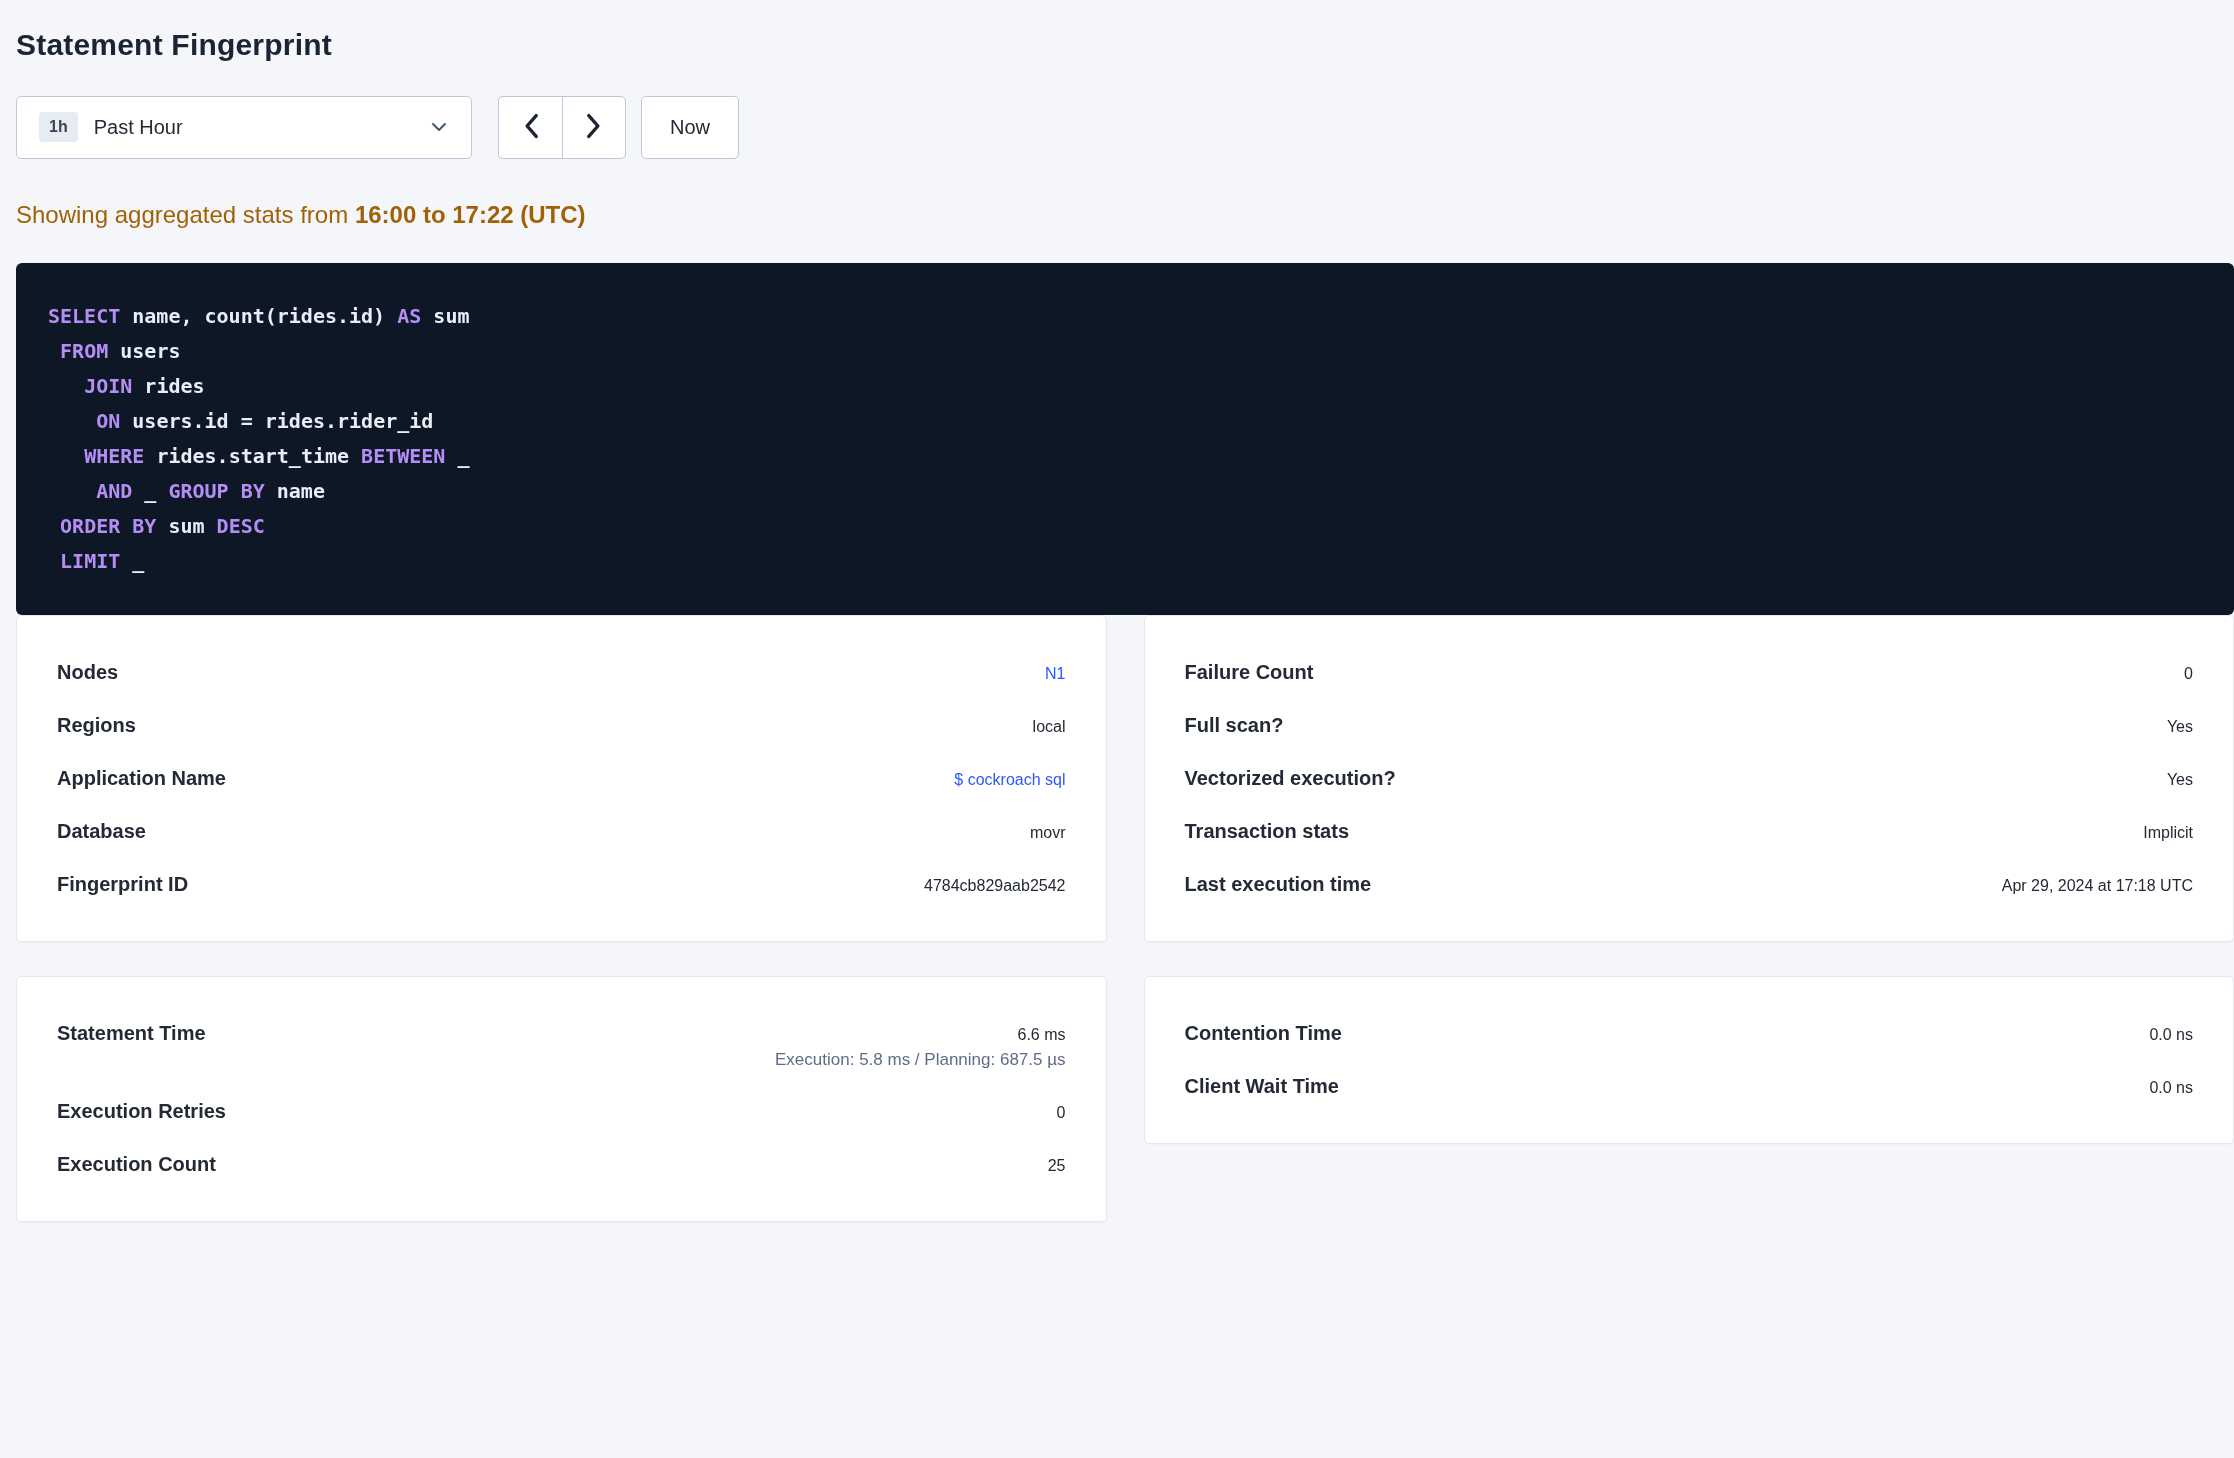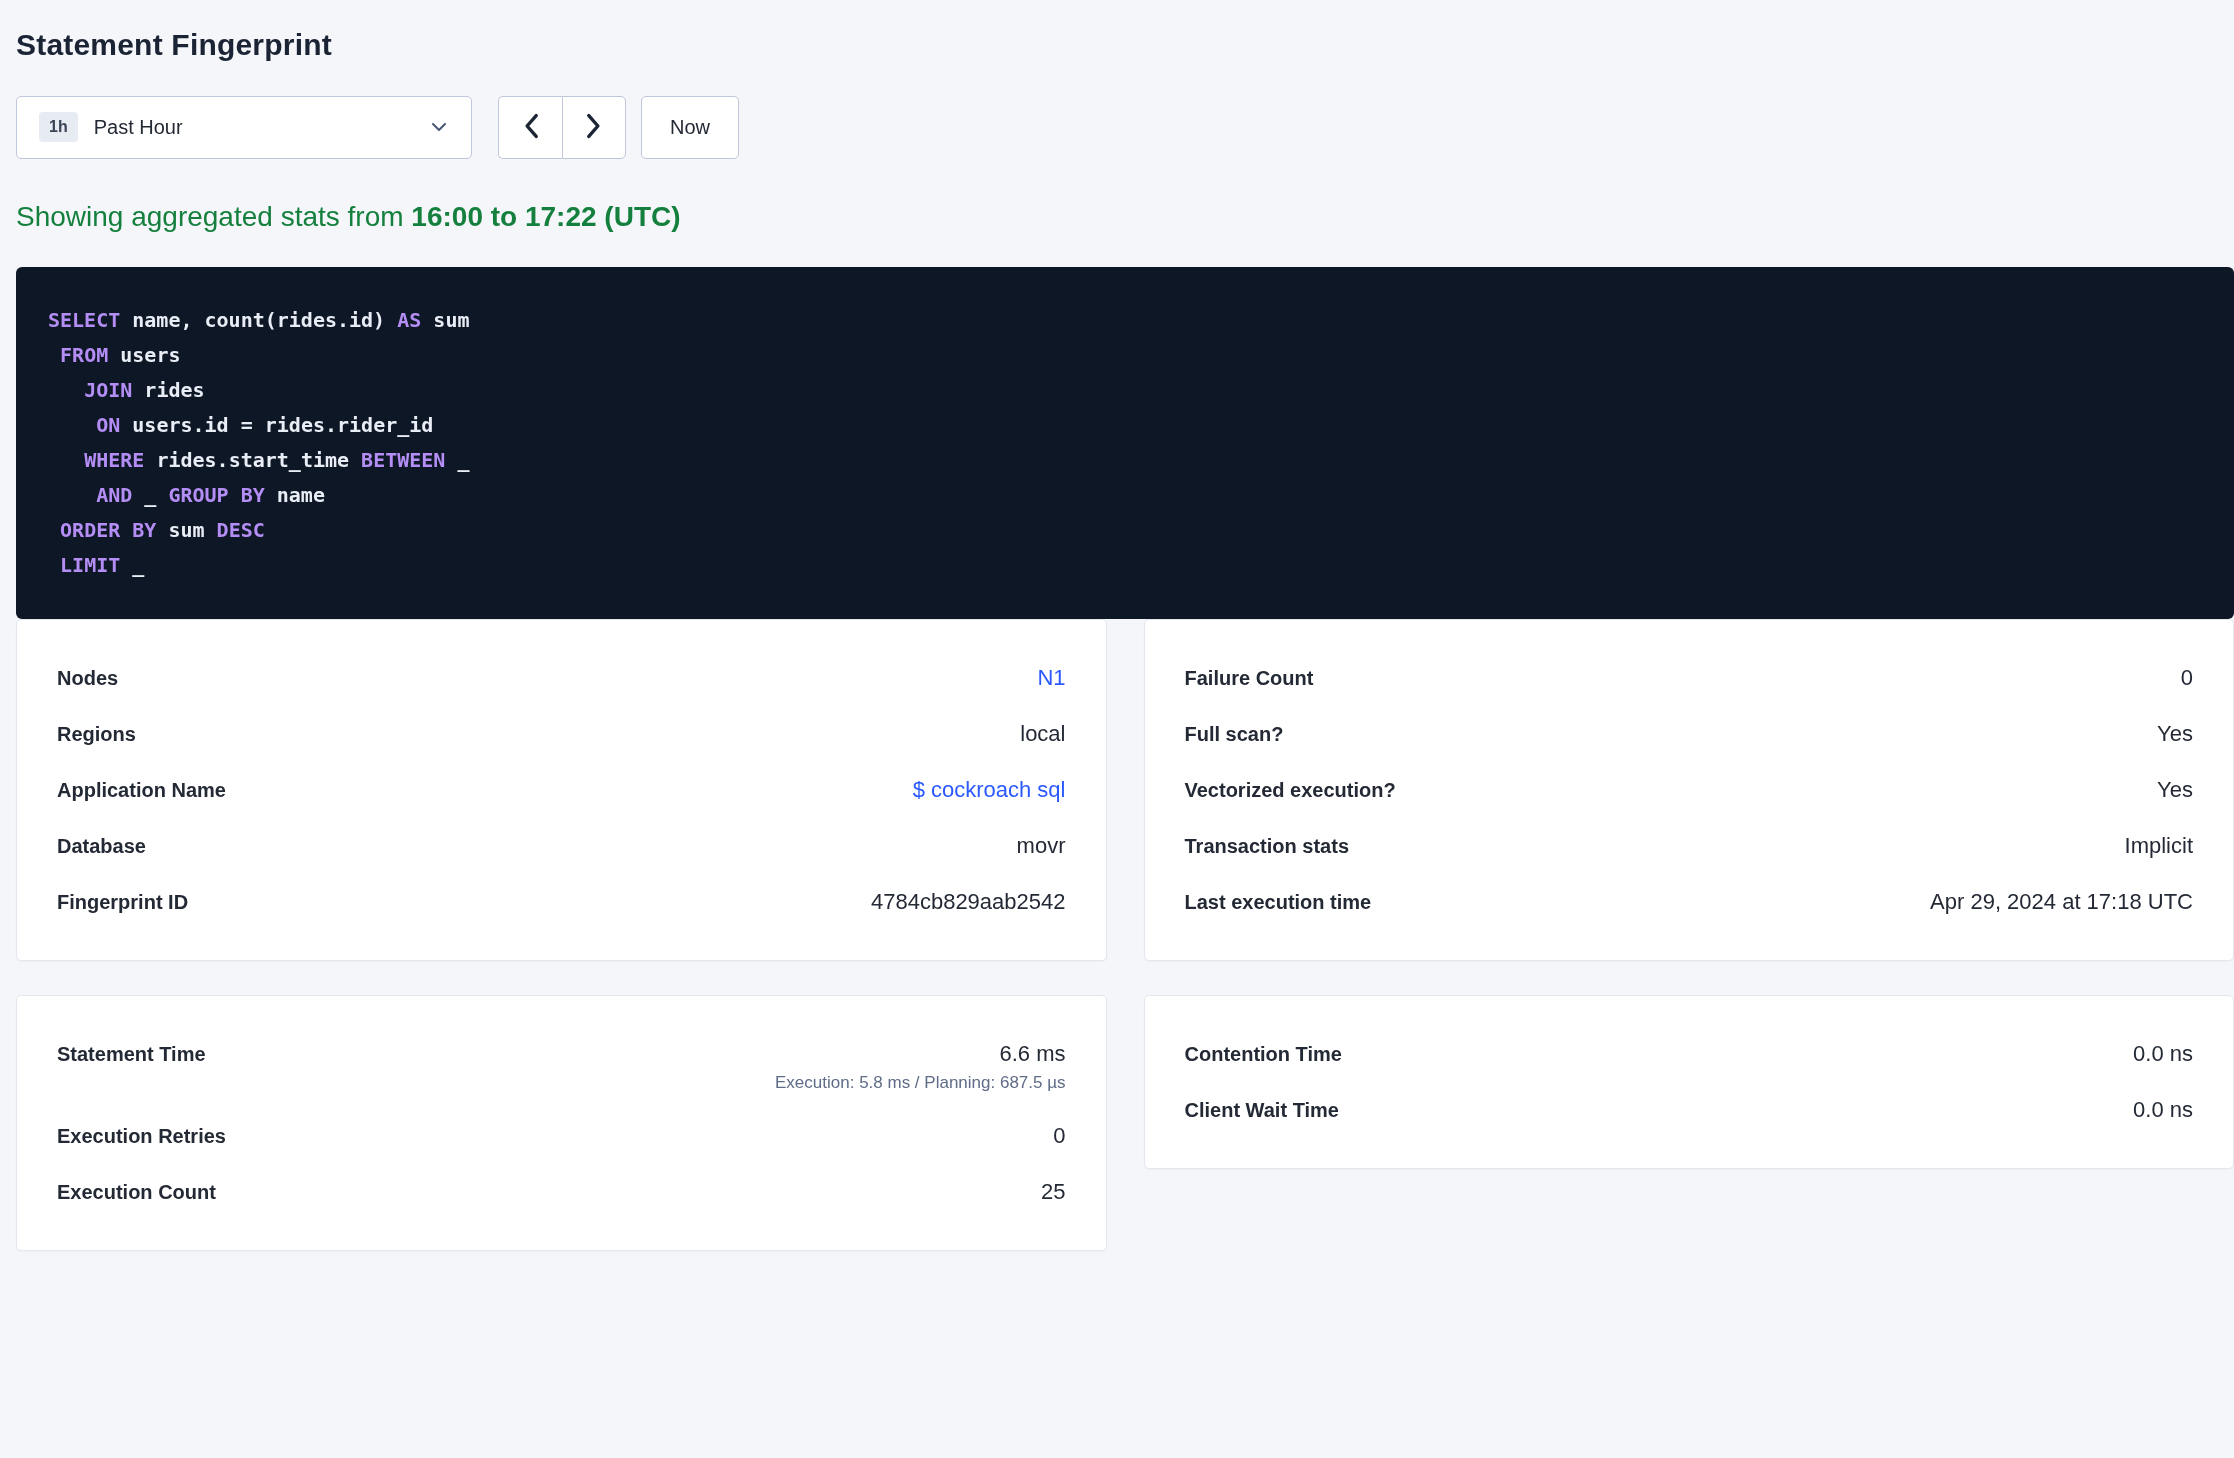--- a/index.html
+++ b/index.html
@@ -68,21 +68,21 @@
 
   .now-btn {
     margin-left: 15px;
     height: 63px; padding: 0 28px;
     background: #fff; border: 1px solid var(--border); border-radius: 5px;
     font-family: "Liberation Sans", sans-serif;
     font-size: 20px; color: #242a35; cursor: pointer;
   }
 
   
-  .stats-line { margin-top: 42px; font-size: 28px; color: #15803d; }
+  .stats-line { margin-top: 42px; font-size: 24px; color: #a16207; }
   .stats-line strong { font-weight: 700; }
 
   
   .sql-box {
     margin-top: 34px;
     background: var(--sql-bg);
     border-radius: 6px;
     padding: 36px 32px;
     white-space: pre;
     overflow: hidden;
@@ -109,21 +109,21 @@
     border-radius: 5px;
     padding: 30px 40px;
     box-shadow: 0 1px 2px rgba(27,36,52,0.03);
   }
   .stat-row {
     display: flex; justify-content: space-between; align-items: baseline;
     padding: 15px 0;
   }
   .stat-label { font-size: 20px; font-weight: 700; color: #242a35; }
   .stat-right { display: flex; flex-direction: column; align-items: flex-end; text-align: right; }
-  .stat-value { font-size: 22px; color: #242a35; }
+  .stat-value { font-size: 16px; color: #242a35; }
   .stat-value.link { color: var(--accent); cursor: pointer; }
   .stat-sub { font-size: 17px; color: #5f6c87; margin-top: 6px; }
 </style>
 </head>
 <body style="--accent: #2b59ff; --sql-bg: #0e1726; --keyword: #b48ef5;">
 
 <div class="app">
 
   <h1 class="page-title">Statement Fingerprint</h1>
 

